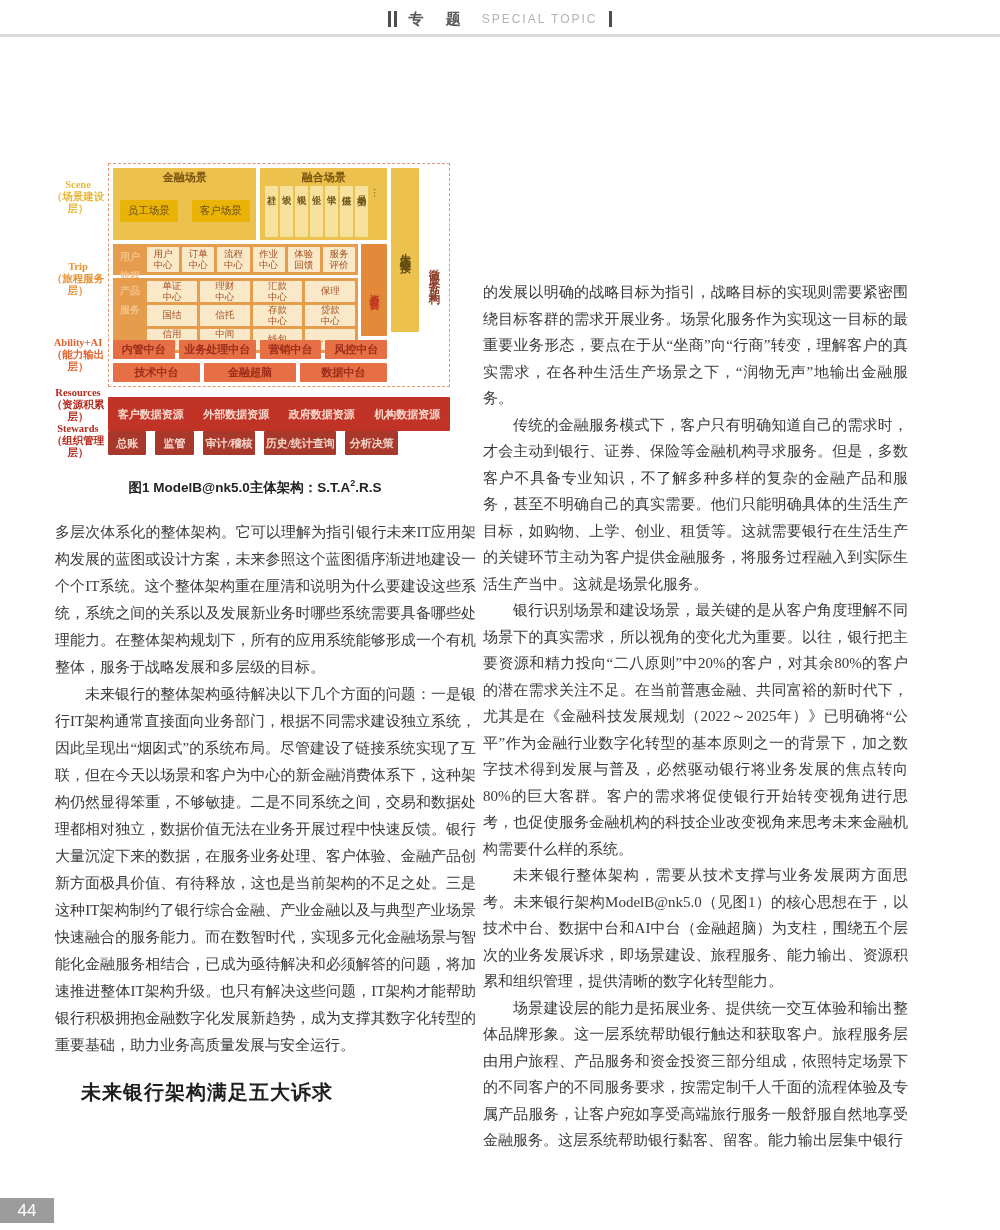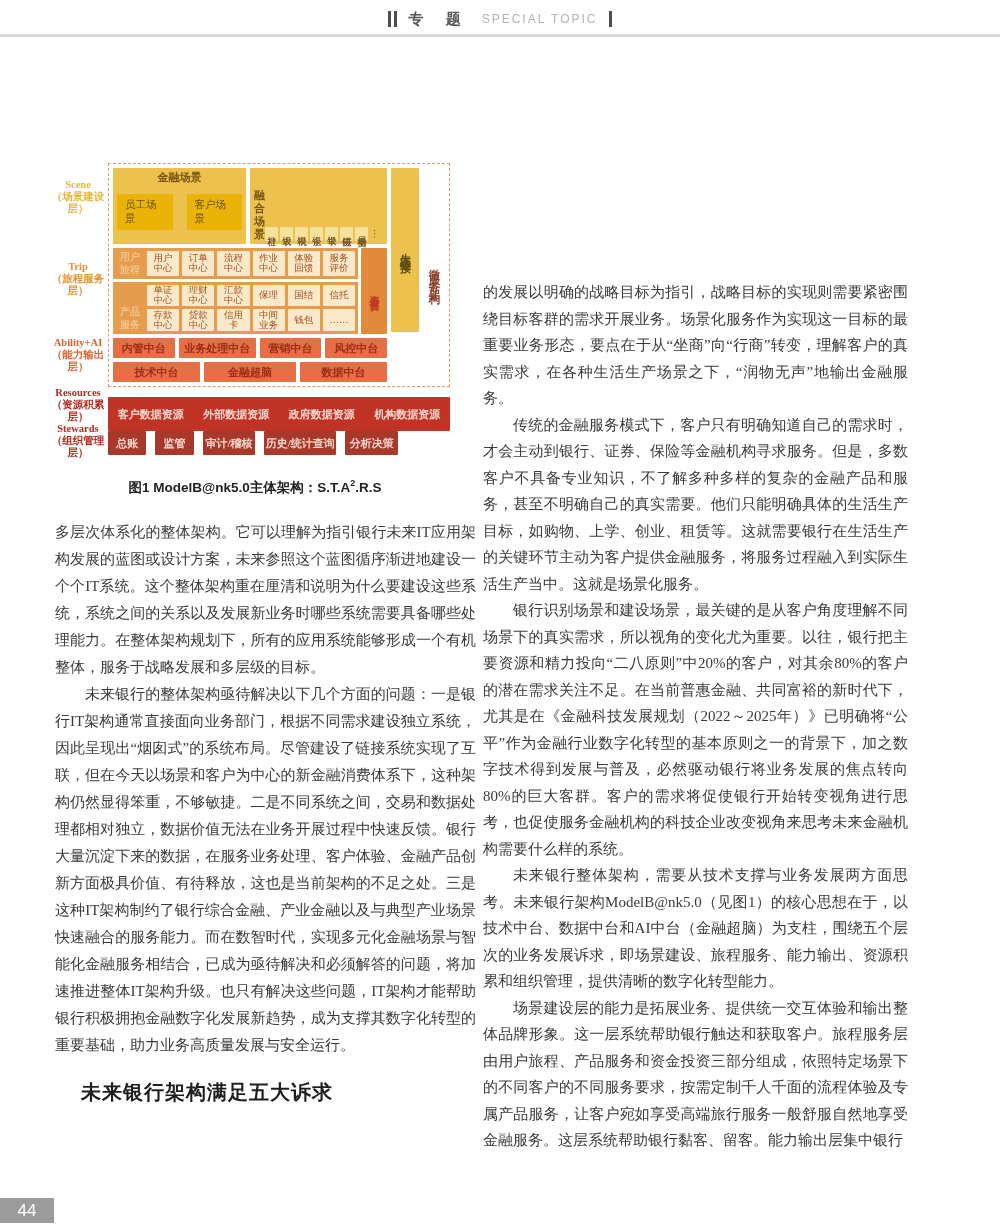--- a/index.html
+++ b/index.html
@@ -33,37 +33,37 @@
     display:flex;gap:4px;}
   .main-col{flex:1;display:flex;flex-direction:column;gap:4px;min-width:0;}
 
   .scene-row{height:80px;display:flex;gap:4px;}
   .panel{background:#edc14e;border-radius:1px;box-sizing:border-box;padding:3px 4px;}
   .panel-title{font-size:11px;font-weight:bold;color:#7a5611;text-align:center;line-height:13px;}
   .finance-panel{flex:1.14;display:flex;flex-direction:column;}
   .finance-items{flex:1;display:flex;justify-content:center;align-items:center;gap:14px;}
   .cream{background:#eab308;color:#6b4f16;}
   .finance-items .cell{font-size:10.5px;padding:4px 8px;border-radius:1px;}
-  .fusion-panel{flex:1;display:flex;flex-direction:row;align-items:flex-end;}
+  .fusion-panel{flex:1;display:flex;flex-direction:column;}
   .fusion-items{flex:1;display:flex;justify-content:center;align-items:stretch;gap:2px;padding-top:2px;}
   .vcell{writing-mode:vertical-rl;font-size:9.5px;line-height:11px;background:#f6e19d;
     color:#6b4f16;padding:2px 1px;display:flex;align-items:center;border-radius:1px;}
   .vcell.nobg{background:transparent;}
 
   .trip-row{height:92px;display:flex;gap:3px;}
   .trip-left{flex:1;display:flex;flex-direction:column;gap:3px;min-width:0;}
   .trip-panel{background:#e69c4d;display:flex;gap:3px;box-sizing:border-box;padding:3px;align-items:stretch;}
-  .trip-label{width:28px;display:flex;align-items:flex-end;justify-content:center;
-    color:#f3c287;font-weight:bold;font-size:10px;line-height:13px;}
+  .trip-label{width:28px;display:flex;align-items:flex-start;justify-content:center;
+    color:#f3c287;font-weight:bold;font-size:10px;line-height:19px;}
   .journey-panel{height:31px;}
   .product-panel{flex:1;}
   .tbox{flex:1;background:#fae9c8;color:#a34f21;font-size:9.5px;line-height:10.5px;
     display:flex;align-items:center;justify-content:center;text-align:center;border-radius:1px;}
   .wrap2{display:inline-block;width:2em;word-break:break-all;text-align:center;}
-  .product-grid{flex:1;display:grid;grid-template-columns:repeat(6,1fr);grid-template-rows:1fr 1fr;gap:3px;}
+  .product-grid{flex:1;display:grid;grid-template-columns:repeat(4,1fr);grid-template-rows:1fr 1fr;gap:3px;}
   .capital{width:26px;background:#e2893a;color:#c03a22;writing-mode:vertical-rl;
     font-size:10px;font-weight:bold;letter-spacing:2px;display:flex;align-items:center;justify-content:center;border-radius:1px;}
 
   .ability-row{height:21px;display:flex;gap:4px;}
   .abox{background:#e66f45;color:#9d2d1a;font-weight:bold;font-size:11px;
     display:flex;align-items:center;justify-content:center;border-radius:1px;}
 
   .eco-col{width:28px;display:flex;flex-direction:column;}
   .eco-box{height:164px;background:#ecc14e;color:#5f4a10;writing-mode:vertical-rl;
     font-size:11px;font-weight:bold;letter-spacing:3px;display:flex;align-items:center;justify-content:center;border-radius:1px;}

